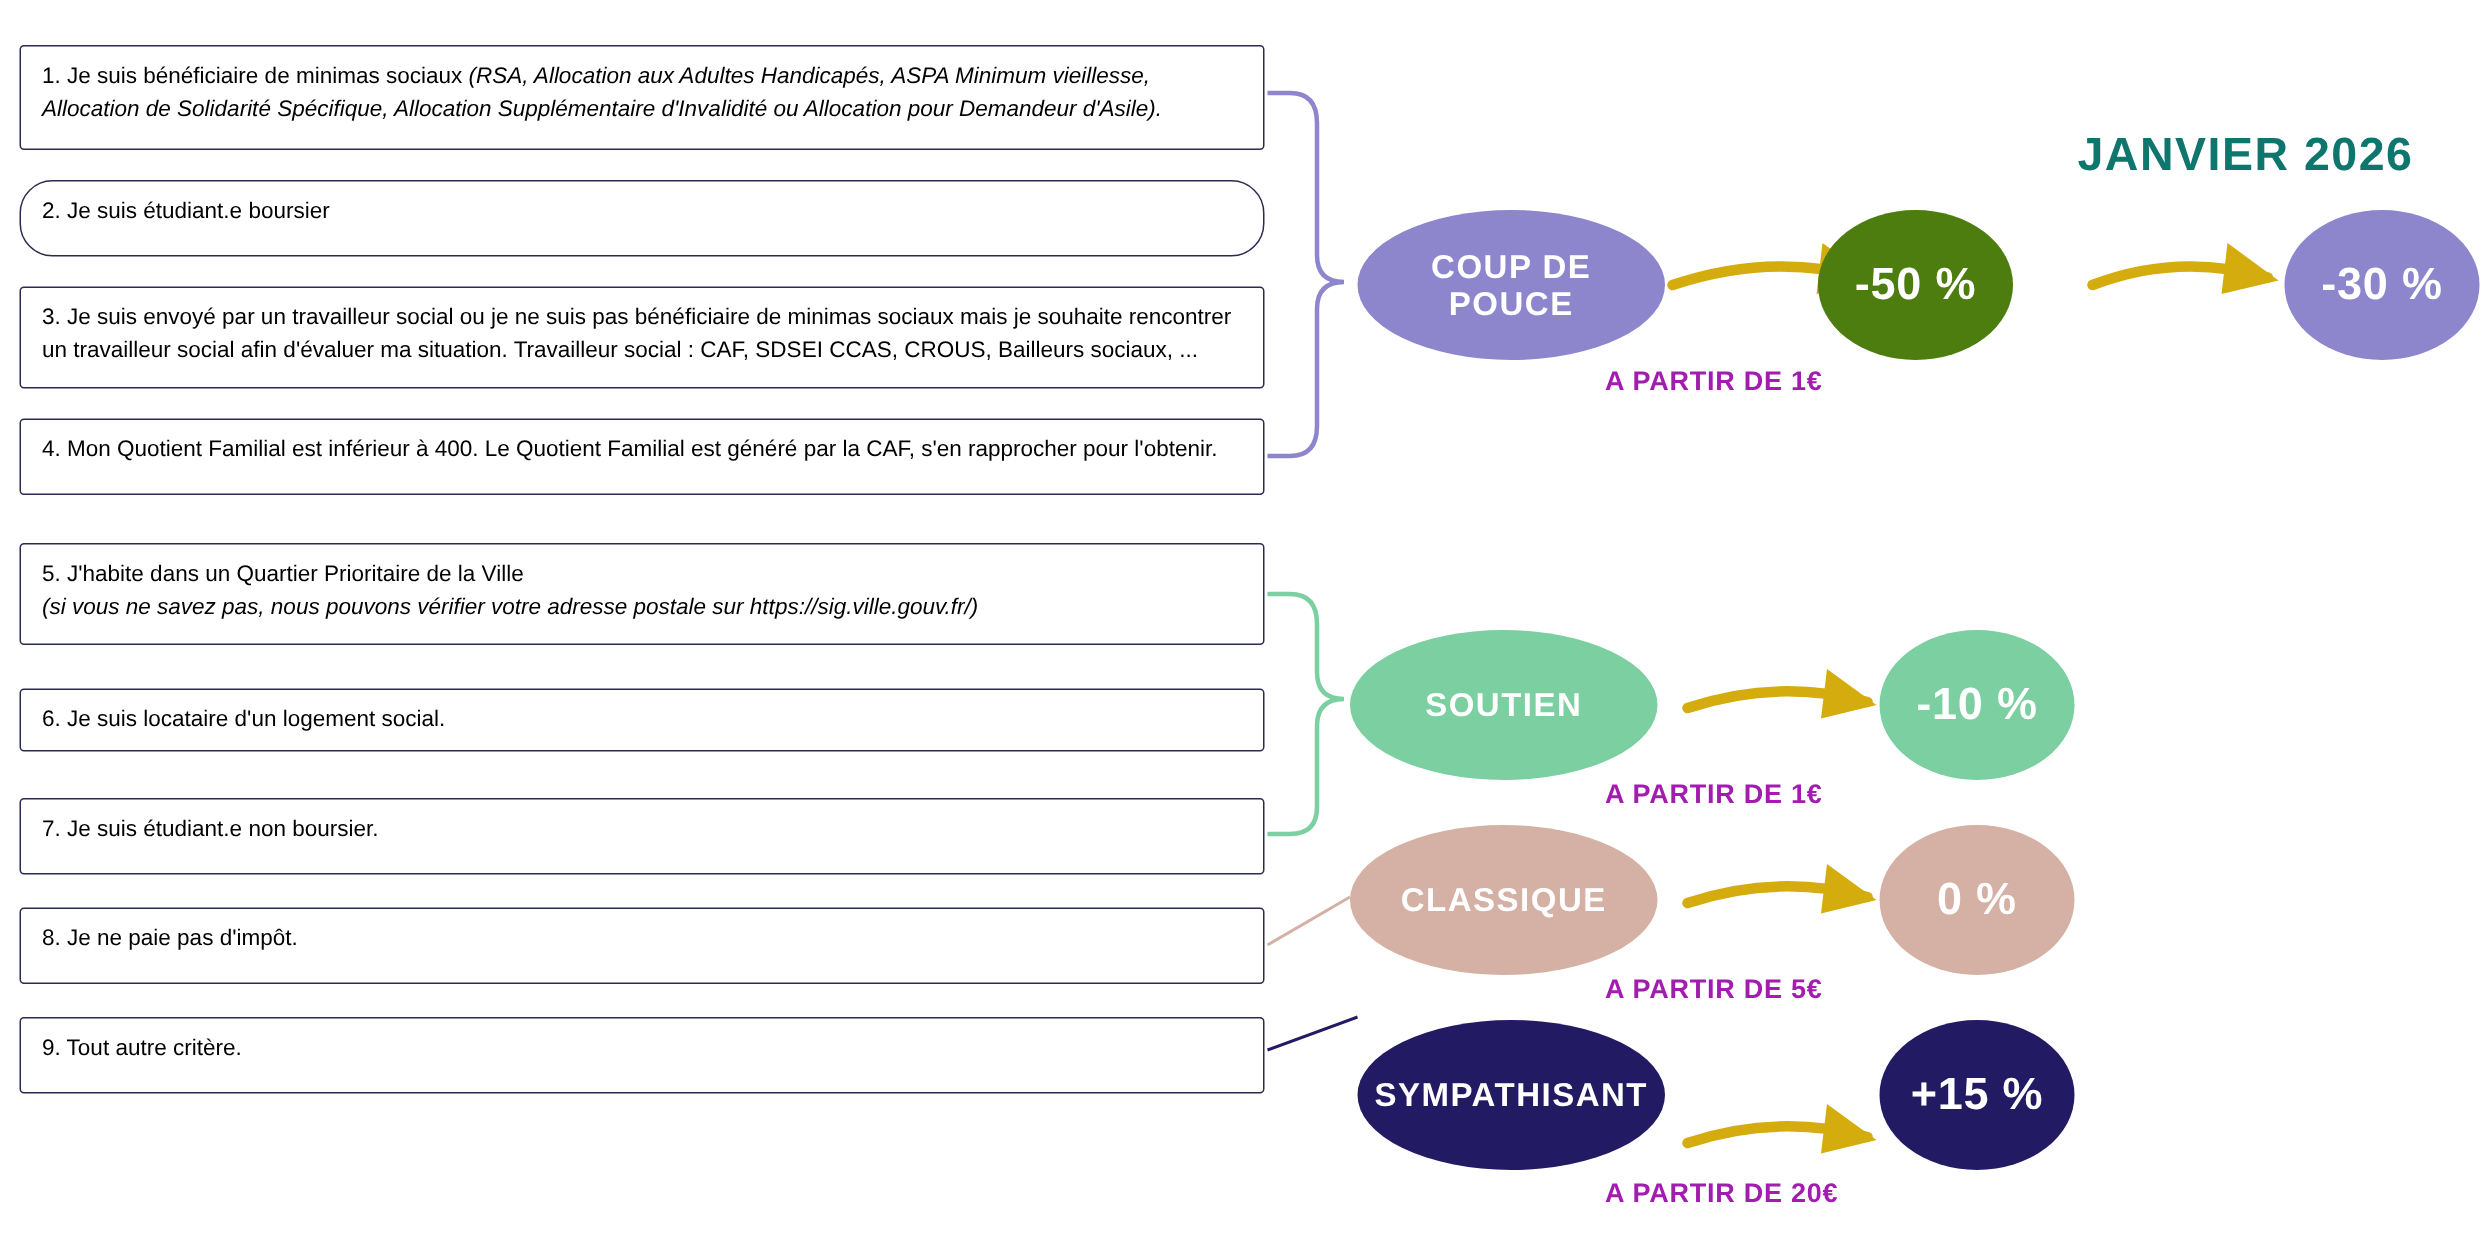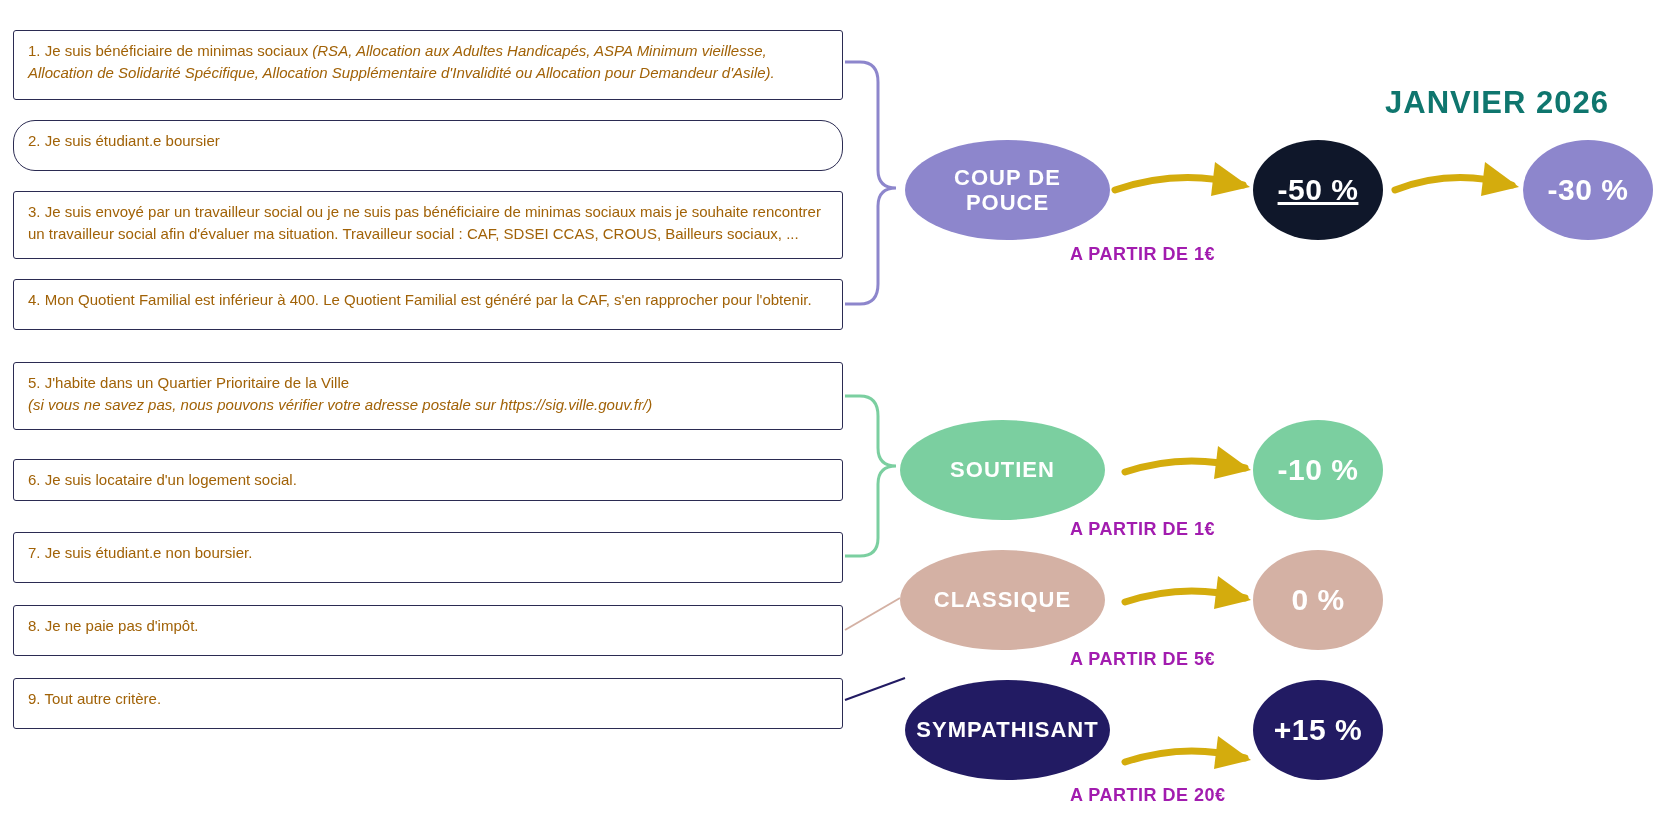--- a/index.html
+++ b/index.html
@@ -31,21 +31,21 @@
   .crit-box {
     position: absolute;
     left: 0;
     box-sizing: border-box;
     border: 1px solid #2b2b52;
     border-radius: 3px;
     background: #ffffff;
     padding: 9px 14px;
     font-size: 15px;
     line-height: 1.45;
-    color: #a16207;
+    color: #000000;
   }
   .crit-box .it { font-style: italic; }
 
   
   .connectors {
     position: absolute;
     left: 0;
     top: 0;
     width: 1655px;
     height: 823px;
@@ -176,21 +176,21 @@
   </div>
 
   <div class="ellipse tier-label" style="left:900px; top:550px; width:205px; height:100px; background:#d4b1a4;">
     <span>CLASSIQUE</span>
   </div>
 
   <div class="ellipse tier-label" style="left:905px; top:680px; width:205px; height:100px; background:#221b63;">
     <span>SYMPATHISANT</span>
   </div>
 
-  <div class="ellipse disc-label" style="left:1253px; top:140px; width:130px; height:100px; background:#0f172a;text-decoration:underline;">
+  <div class="ellipse disc-label" style="left:1212px; top:140px; width:130px; height:100px; background:#4d7c0f;">
     <span>-50 %</span>
   </div>
 
   <div class="ellipse disc-label" style="left:1523px; top:140px; width:130px; height:100px; background:#8d86cc;">
     <span>-30 %</span>
   </div>
 
   <div class="ellipse disc-label" style="left:1253px; top:420px; width:130px; height:100px; background:#7bcfa0;">
     <span>-10 %</span>
   </div>

